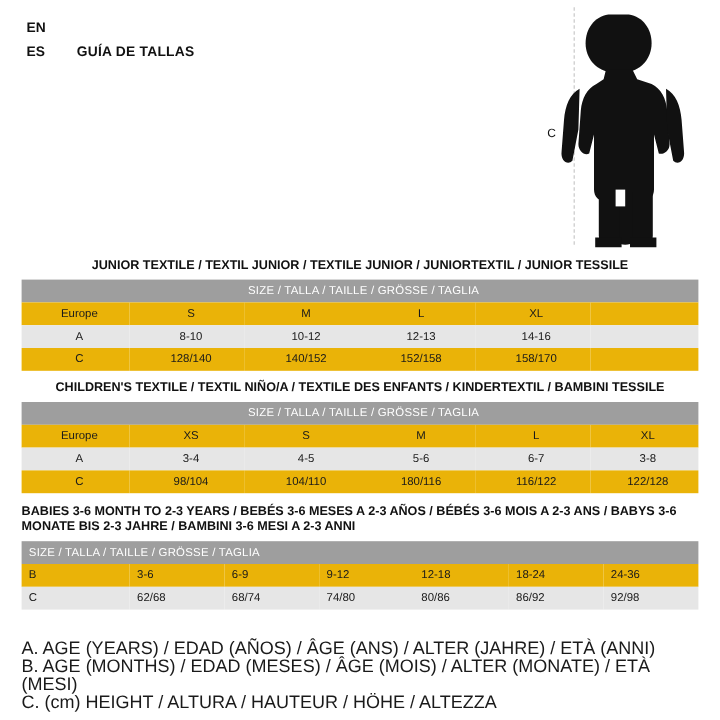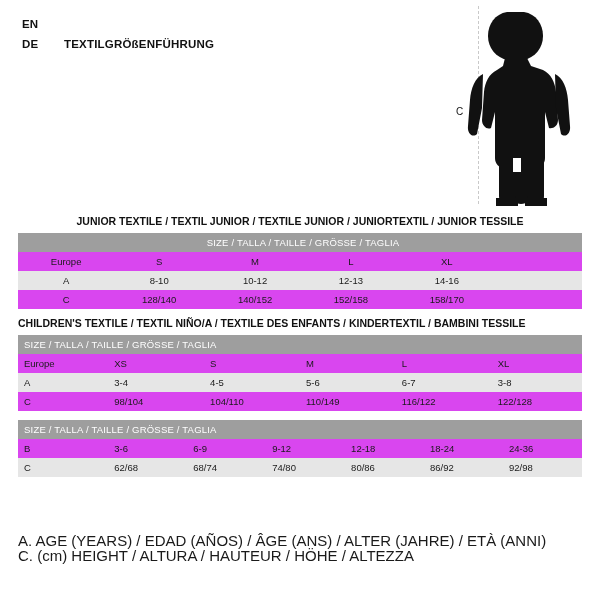--- a/index.html
+++ b/index.html
@@ -87,21 +87,21 @@
     background: #9e9e9e;
     color: #ffffff;
     font-size: 9.5px;
     font-weight: normal;
     letter-spacing: 0.2px;
   }
   tr.shade td {
     background: #e6e6e6;
   }
   tr.plain td {
-    background: #d946ef;
+    background: #eab308;
   }
 
   
   .legend {
     position: absolute;
     left: 18px;
     top: 533px;
     width: 564px;
   }
   .legend div {
@@ -129,22 +129,22 @@
 </head>
 <body>
 
 <div class="page">
 
   <div class="header">
     <div class="hdr-row">
       <span class="hdr-lang">EN</span>
     </div>
     <div class="hdr-row">
-      <span class="hdr-lang">DE</span>
-      <span class="hdr-title">TEXTILGRÖßENFÜHRUNG</span>
+      <span class="hdr-lang">ES</span>
+      <span class="hdr-title">GUÍA DE TALLAS</span>
     </div>
   </div>
 
   <div class="fig-dash"></div>
   <div class="fig-c">C</div>
 
   <div class="figure">
     <svg width="135" height="200" viewBox="0 0 135 200" xmlns="http://www.w3.org/2000/svg">
       <g fill="#111111">
 
@@ -206,21 +206,21 @@
         <td>128/140</td>
         <td>140/152</td>
         <td>152/158</td>
         <td>158/170</td>
         <td></td>
       </tr>
     </tbody>
       </table>
   </div>
 
-  <div class="section" style="top:317px;">
+  <div class="section" style="top:317px;text-align:center;">
     <div class="section-title">CHILDREN'S TEXTILE / TEXTIL NIÑO/A / TEXTILE DES ENFANTS / KINDERTEXTIL / BAMBINI TESSILE</div>
     <table class="size">
       <colgroup>
         <col style="width:16%">
           <col style="width:17%">
           <col style="width:17%">
           <col style="width:17%">
           <col style="width:17%">
           <col style="width:16%">
       </colgroup>
@@ -241,29 +241,30 @@
         <td>3-4</td>
         <td>4-5</td>
         <td>5-6</td>
         <td>6-7</td>
         <td>3-8</td>
       </tr>
       <tr class="plain">
         <td>C</td>
         <td>98/104</td>
         <td>104/110</td>
-        <td>110/149</td>
+        <td>180/116</td>
         <td>116/122</td>
         <td>122/128</td>
       </tr>
     </tbody>
       </table>
   </div>
 
   <div class="section" style="top:420px;">
+    <div class="section-title">BABIES 3-6 MONTH TO 2-3 YEARS / BEBÉS 3-6 MESES A 2-3 AÑOS / BÉBÉS 3-6 MOIS A 2-3 ANS / BABYS 3-6 MONATE BIS 2-3 JAHRE / BAMBINI 3-6 MESI A 2-3 ANNI</div>
     <table class="size">
       <colgroup>
         <col style="width:16%">
           <col style="width:14%">
           <col style="width:14%">
           <col style="width:14%">
           <col style="width:14%">
           <col style="width:14%">
           <col style="width:14%">
       </colgroup>
@@ -288,16 +289,17 @@
         <td>80/86</td>
         <td>86/92</td>
         <td>92/98</td>
       </tr>
     </tbody>
       </table>
   </div>
 
   <div class="legend">
     <div>A. AGE (YEARS) / EDAD (AÑOS) / ÂGE (ANS) / ALTER (JAHRE) / ETÀ (ANNI)</div>
+    <div>B. AGE (MONTHS) / EDAD (MESES) / ÂGE (MOIS) / ALTER (MONATE) / ETÀ (MESI)</div>
     <div>C. (cm) HEIGHT / ALTURA / HAUTEUR / HÖHE / ALTEZZA</div>
   </div>
 
 </div>
 
 </body></html>

